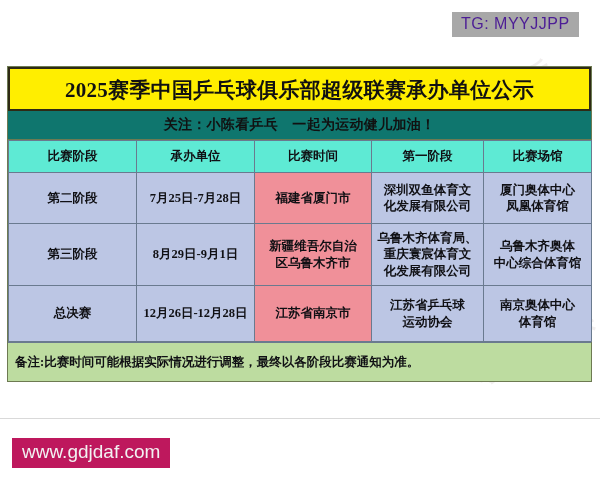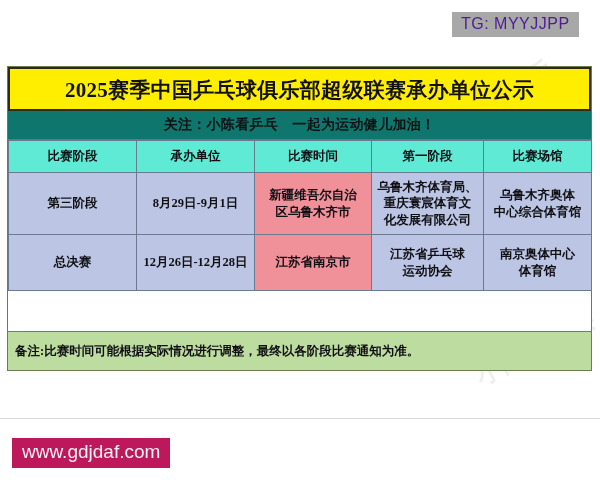--- a/index.html
+++ b/index.html
@@ -135,21 +135,20 @@
     border-top: 1px solid #6a7a8f;
     font-size: 12.5px;
     line-height: 38px;
     height: 39px;
     text-align: left;
     padding-left: 7px;
     font-weight: bold;
     color: #101014;
     white-space: nowrap;
     box-sizing: border-box;
-    margin-top: 40px;
   }
 
   
   .wm {
     position: absolute;
     color: rgba(150, 120, 120, 0.13);
     font-size: 26px;
     font-weight: bold;
     transform: rotate(-28deg);
     pointer-events: none;
@@ -186,20 +185,27 @@
     <thead>
       <tr>
         <th>比赛阶段</th>
         <th>承办单位</th>
         <th>比赛时间</th>
         <th>第一阶段</th>
         <th>比赛场馆</th>
       </tr>
     </thead>
     <tbody>
+      <tr class="r2">
+        <td>第二阶段</td>
+        <td>7月25日-7月28日</td>
+        <td class="venue-city">福建省厦门市</td>
+        <td>深圳双鱼体育文<br>化发展有限公司</td>
+        <td>厦门奥体中心<br>凤凰体育馆</td>
+      </tr>
       <tr class="r3">
         <td>第三阶段</td>
         <td>8月29日-9月1日</td>
         <td class="venue-city">新疆维吾尔自治<br>区乌鲁木齐市</td>
         <td>乌鲁木齐体育局、<br>重庆寰宸体育文<br>化发展有限公司</td>
         <td>乌鲁木齐奥体<br>中心综合体育馆</td>
       </tr>
       <tr class="r4">
         <td>总决赛</td>
         <td>12月26日-12月28日</td>

